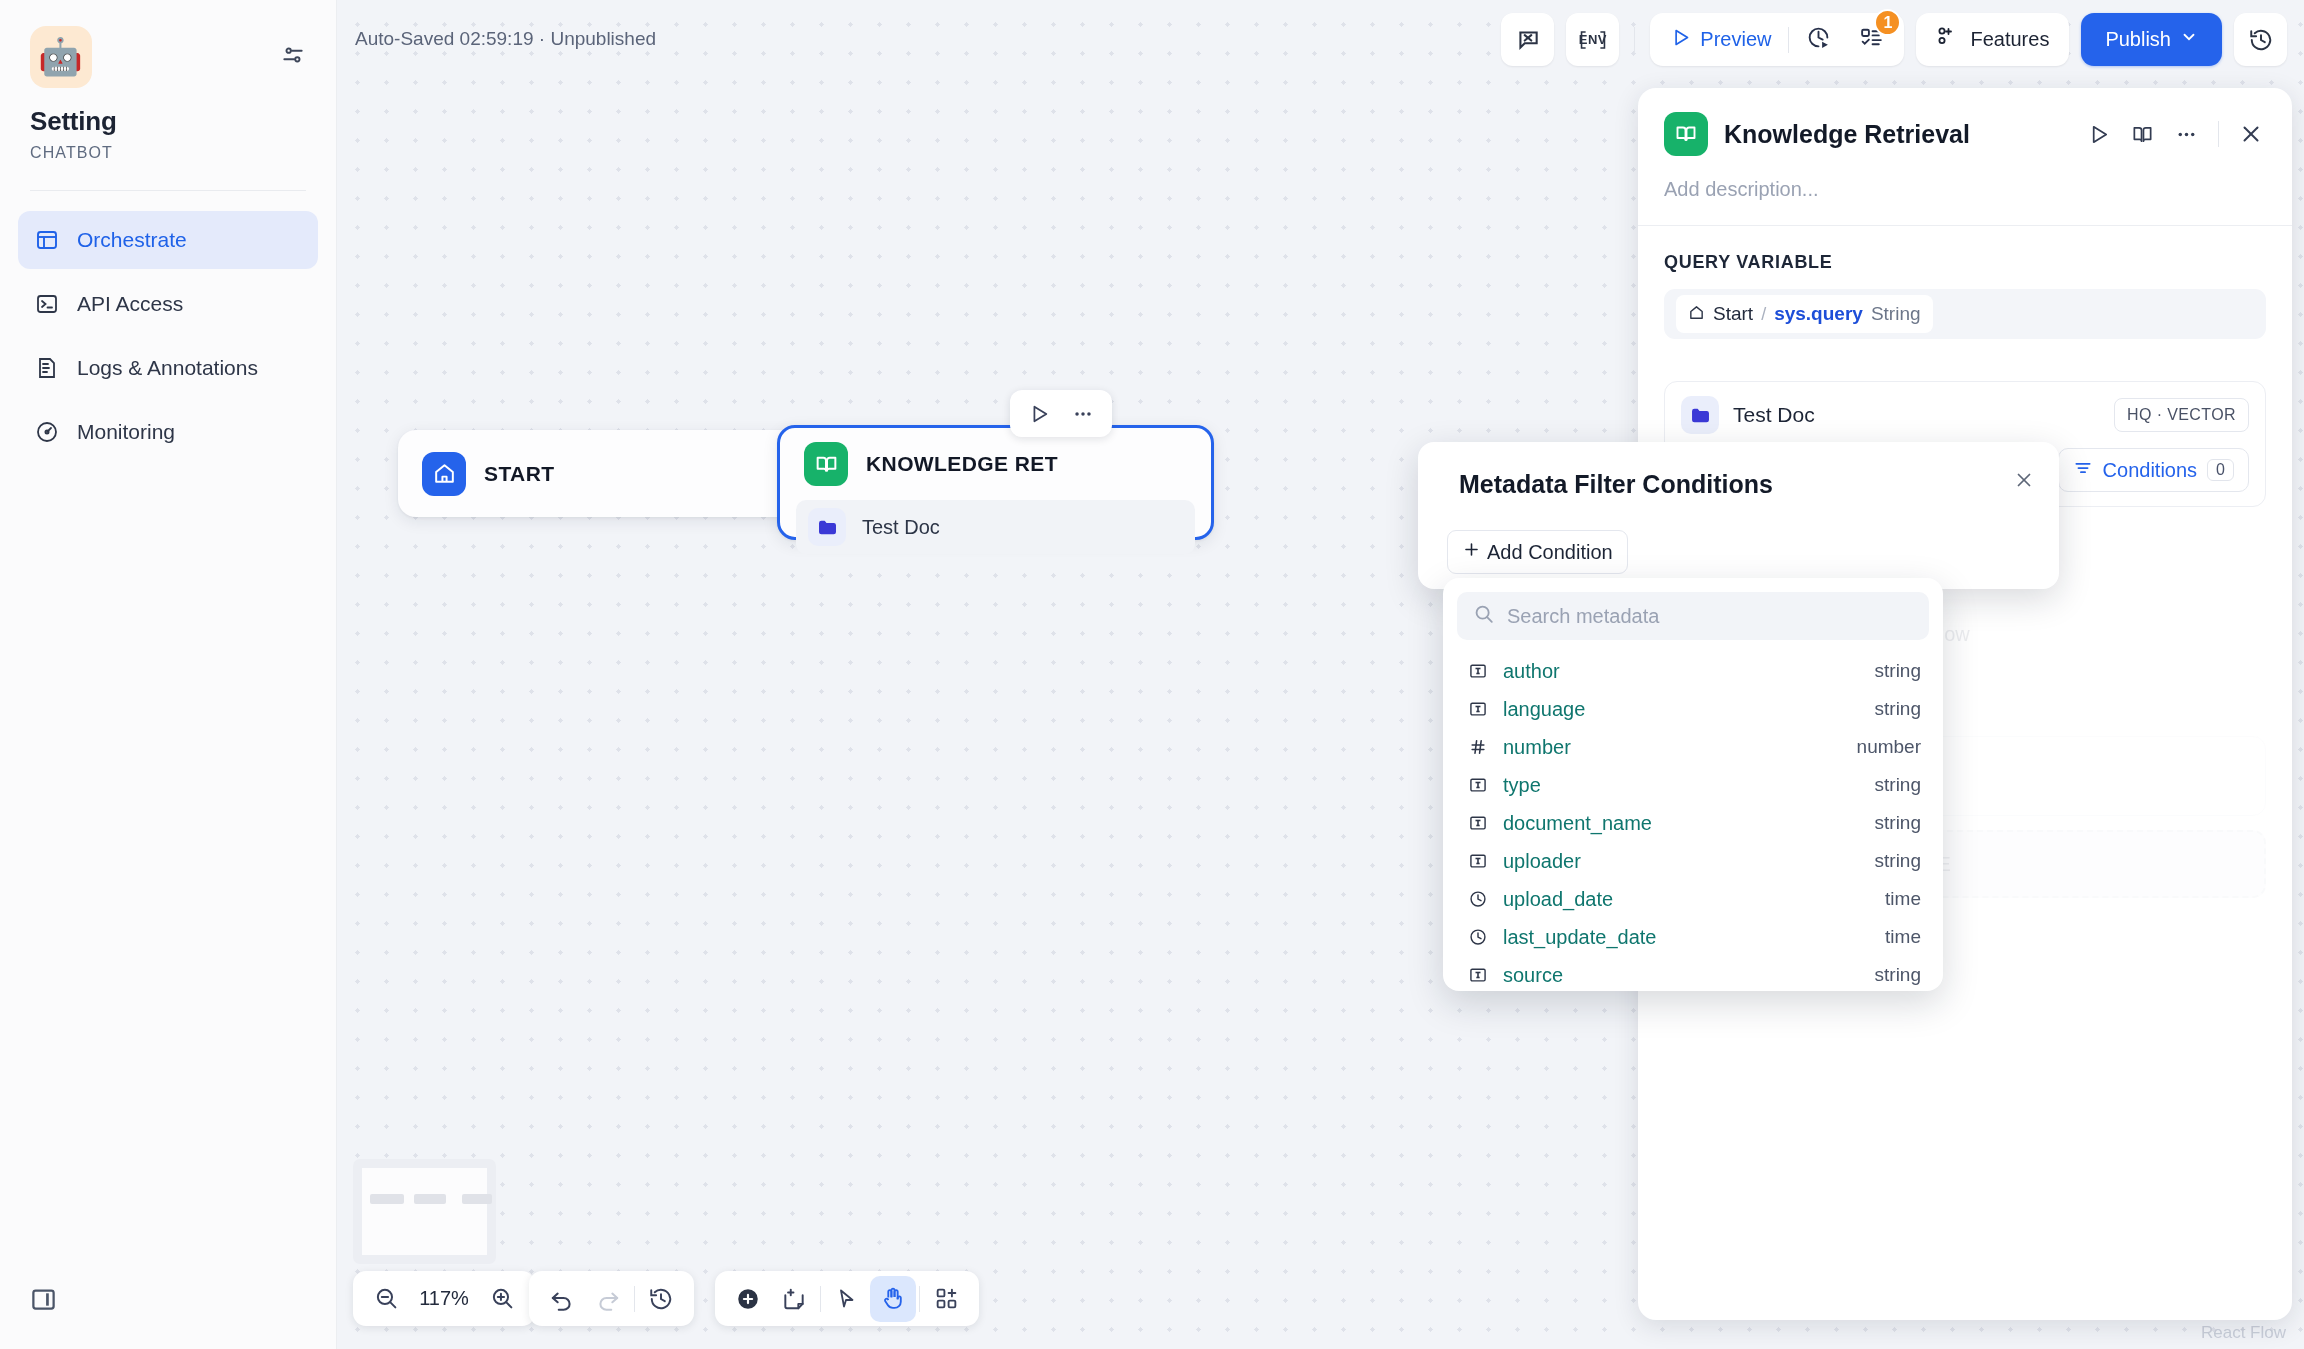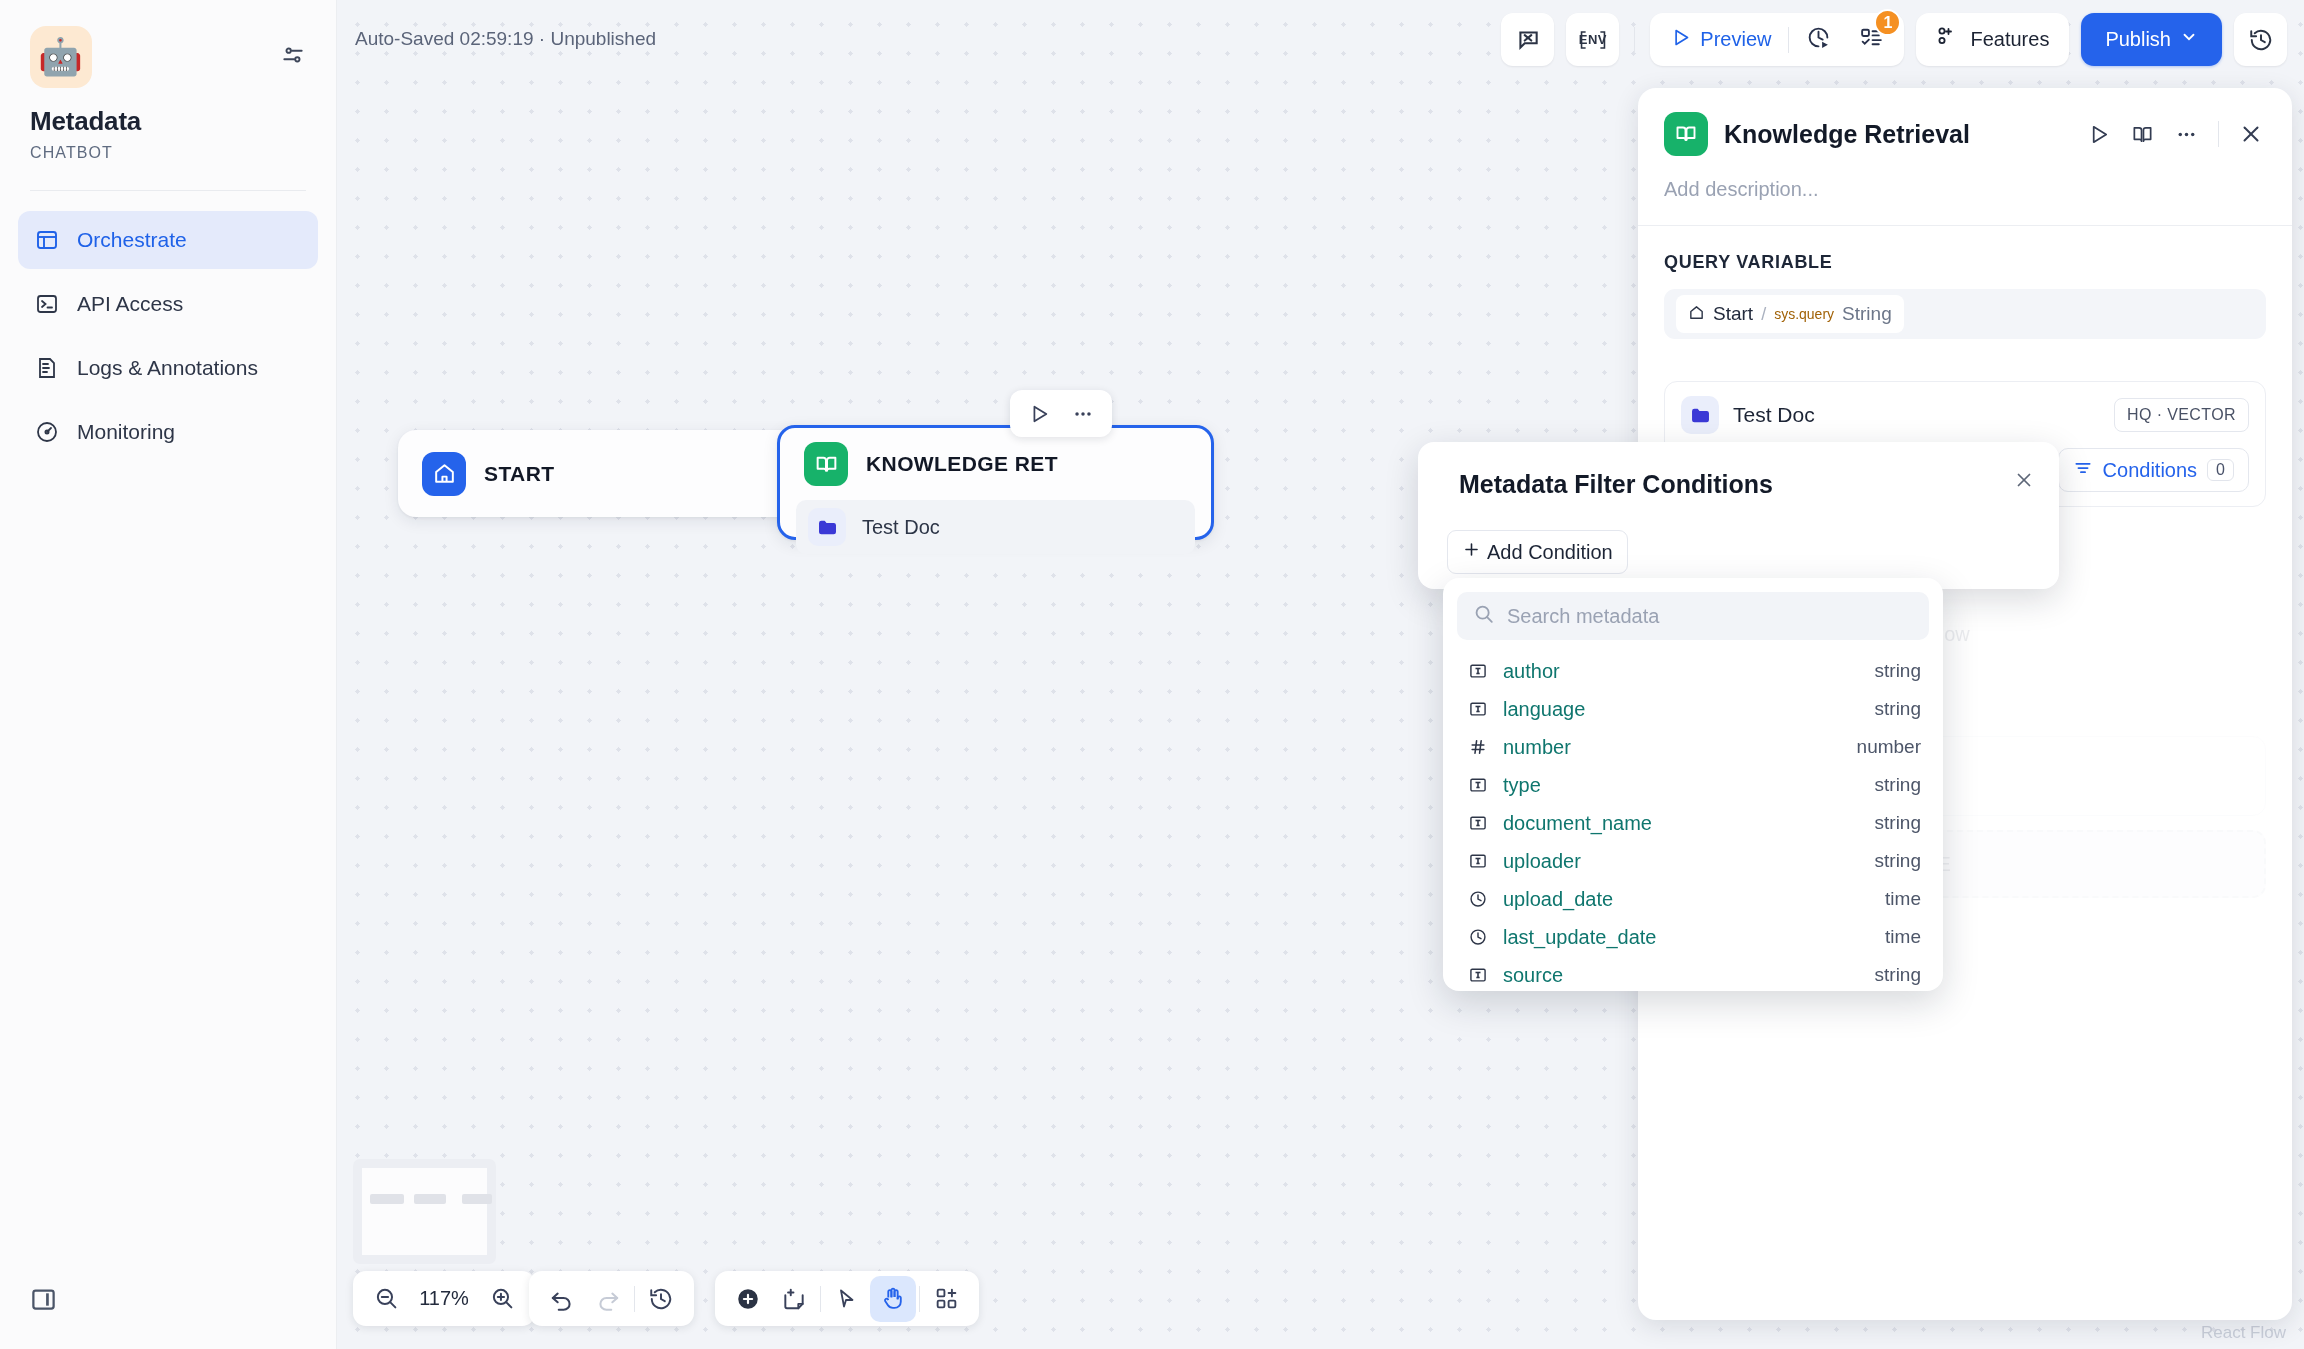--- a/index.html
+++ b/index.html
@@ -132,21 +132,21 @@
   .rp-hr { height: 1px; background: #eceef2; }
   .rp-sec-label { font-size: 18px; font-weight: 700; color: #1d2637; letter-spacing: .7px; }
   .rp-block { padding: 26px 26px 0 26px; }
   .rp-row { display: flex; align-items: center; justify-content: space-between; }
   .var-chip {
     margin-top: 16px; background: #f3f5f9; border-radius: 11px; height: 50px; display: flex; align-items: center; padding: 0 12px;
   }
   .var-inner { background: #ffffff; border-radius: 8px; height: 38px; display: flex; align-items: center; gap: 8px; padding: 0 12px; }
   .var-inner .st { font-size: 19px; color: #232b3d; }
   .var-sep { color: #aab1bf; font-size: 18px; }
-  .var-key { font-size: 14px; color: #a16207; font-weight: 400; }
+  .var-key { font-size: 19px; color: #1d4ed8; font-weight: 700; }
   .var-type { font-size: 19px; color: #6c7689; }
   .rs-btn { display: flex; align-items: center; gap: 9px; font-size: 19px; color: #2b3344; cursor: pointer; }
   .plus-btn { width: 30px; height: 30px; display:flex; align-items:center; justify-content:center; cursor:pointer; color:#2b3344; }
   .kn-card { margin-top: 16px; border: 1px solid #eceef3; border-radius: 13px; padding: 14px 16px; }
   .kn-row { display: flex; align-items: center; justify-content: space-between; }
   .kn-left { display: flex; align-items: center; gap: 14px; }
   .kn-ico { width: 38px; height: 38px; border-radius: 10px; background: #eaeefb; display:flex;align-items:center;justify-content:center; }
   .kn-name { font-size: 21px; color: #1d2536; font-weight: 500; }
   .tag { border: 1px solid #e4e7ee; border-radius: 8px; height: 34px; display: flex; align-items: center; padding: 0 12px;
     font-size: 16px; color: #495165; letter-spacing: .4px; }
@@ -207,21 +207,21 @@
       </div>
       <div class="sb-settings-icon">
         <svg width="26" height="26" viewBox="0 0 24 24" fill="none" stroke="currentColor" stroke-width="1.8" stroke-linecap="round">
           <circle cx="8" cy="8" r="2"></circle>
             <line x1="11" y1="8" x2="20" y2="8"></line>
           <circle cx="16" cy="16" r="2"></circle>
             <line x1="4" y1="16" x2="13" y2="16"></line>
         </svg>
       </div>
     </div>
-    <div class="app-name">Metadata</div>
+    <div class="app-name">Setting</div>
     <div class="app-kind">CHATBOT</div>
     <div class="sb-divider"></div>
 
     <nav class="sb-nav">
       <div class="sb-item active">
         <span class="ico">
           <svg width="24" height="24" viewBox="0 0 24 24" fill="none" stroke="currentColor" stroke-width="1.9">
             <rect x="3" y="4" width="18" height="16" rx="2.5"></rect>
               <line x1="3" y1="9" x2="21" y2="9"></line>
               <line x1="9" y1="9" x2="9" y2="20"></line>

